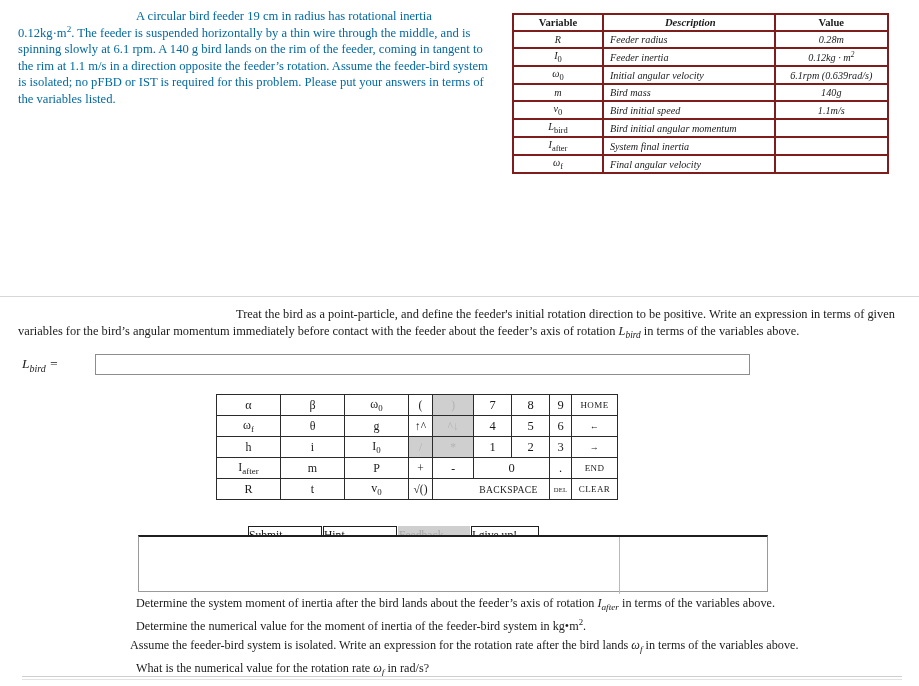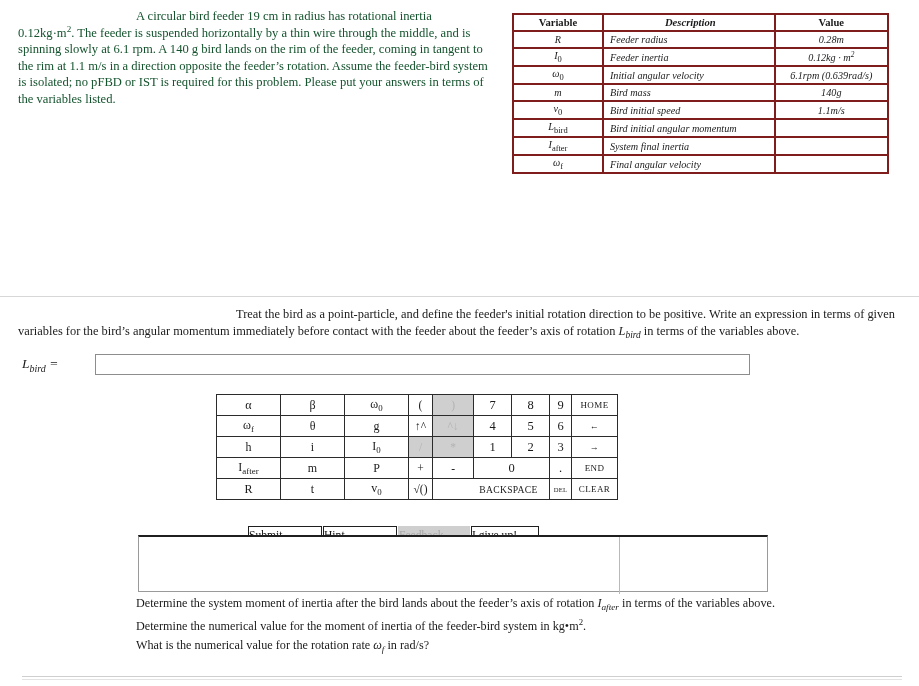--- a/index.html
+++ b/index.html
@@ -20,21 +20,21 @@
 
   
   #problem-statement {
     position: absolute;
     left: 18px;
     top: 8px;
     width: 470px;
     font-size: 12.6px;
     line-height: 16.6px;
     text-align: left;
-    color: #14532d;
+    color: #0369a1;
   }
   #problem-statement .lead-indent { padding-left: 118px; }
 
   sup.sm { font-size: 0.72em; vertical-align: super; line-height: 0; }
 
   
   #variable-table {
     position: absolute;
     left: 512px;
     top: 13px;
@@ -351,19 +351,23 @@
 </div>
 
 <div id="bottom-questions">
   <p class="q-1">
     Determine the system moment of inertia after the bird lands about the feeder’s axis of rotation
     <span class="varsym">I<sub>after</sub></span> in terms of the variables above.
   </p>
   <p class="q-2">
     Determine the numerical value for the moment of inertia of the feeder-bird system in kg•m<sup class="sm">2</sup>.
   </p>
+  <p class="q-3">
+    Assume the feeder-bird system is isolated. Write an expression for the rotation rate after the bird lands
+    <span class="varsym">ω<sub>f</sub></span> in terms of the variables above.
+  </p>
   <p class="q-4">
     What is the numerical value for the rotation rate <span class="varsym">ω<sub>f</sub></span> in rad/s?
   </p>
 </div>
 
 <div class="hr-faint" id="divider-bottom"></div>
 <div class="hr-faint" id="divider-bottom2"></div>
 
 </body></html>

